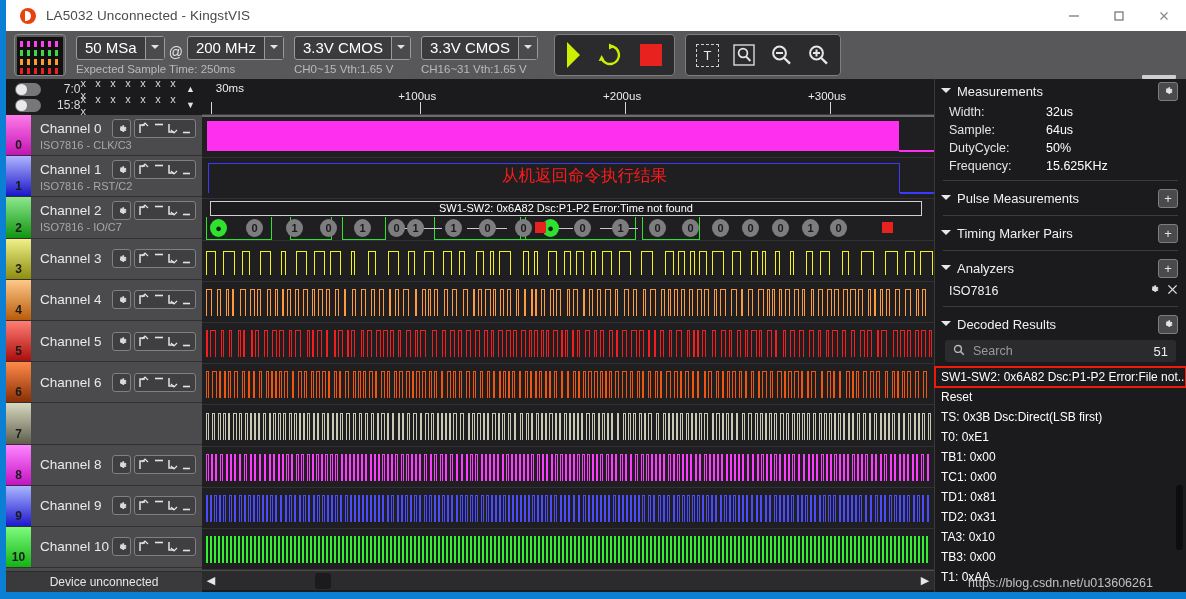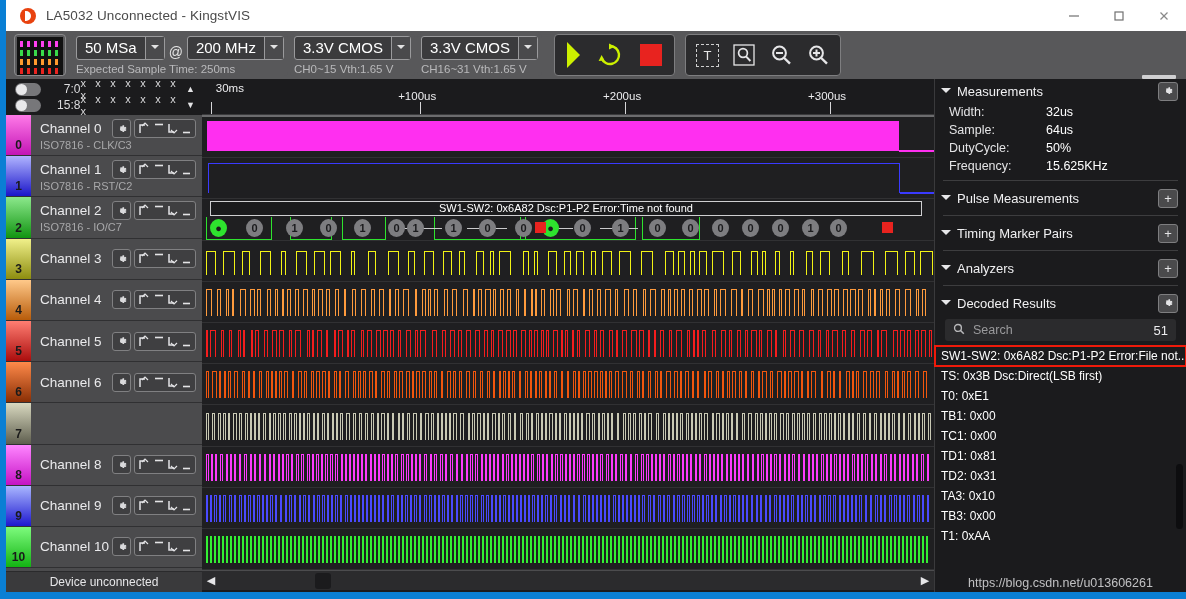--- a/index.html
+++ b/index.html
@@ -671,20 +671,21 @@
           <div class="wrow">
             <div class="wpad">
               <div style="position:absolute;left:5px;top:4px;width:692px;height:30px;background:#ff2ff0;"></div>
               <div style="position:absolute;left:697px;top:33px;width:35px;height:2px;background:#ff2ff0;"></div>
             </div>
           </div>
           <div class="wrow">
             <div class="wpad">
               <div style="position:absolute;left:6px;top:5px;width:692px;height:30px;border:1.5px solid #3a3aff;border-bottom:none;"></div>
               <div style="position:absolute;left:698px;top:34px;width:34px;height:1.5px;background:#3a3aff;"></div>
+              <div class="cn-annot">从机返回命令执行结果</div>
             </div>
           </div>
           <div class="wrow">
             <div class="wpad">
               <div class="annot-bar">SW1-SW2: 0x6A82 Dsc:P1-P2 Error:Time not found</div>
               <div class="bitrow">
                 <div class="frm" style="left:4px;width:66px;"></div>
                 <div class="frm" style="left:88px;width:42px;"></div>
                 <div class="frm" style="left:140px;width:44px;"></div>
                 <div class="frm" style="left:232px;width:92px;"></div>
@@ -1793,20 +1794,34 @@
         <div class="sec-title">Timing Marker Pairs</div>
         <div class="sq-btn">+</div>
       </div>
 
       <div class="hr"></div>
       <div class="sec-head">
         <i class="tri"></i>
         <div class="sec-title">Analyzers</div>
         <div class="sq-btn">+</div>
       </div>
+      <div class="anz-row">
+        <div class="anz-name">ISO7816</div>
+        <div class="anz-ic">
+          <svg width="12" height="12" viewBox="0 0 16 16" fill="currentColor">
+              <path d="M8 5.2A2.8 2.8 0 1 0 8 10.8 2.8 2.8 0 0 0 8 5.2zm0 4.3A1.5 1.5 0 1 1 8 6.5a1.5 1.5 0 0 1 0 3zM14 9.1l-1.1-.6a5 5 0 0 0 0-1l1.1-.6-1-1.8-1.2.5a5 5 0 0 0-.9-.5L10.8 3H8.7l-.2 1.2a5 5 0 0 0-.9.4L6.4 4.1l-1 1.8 1 .7a5 5 0 0 0 0 1L5.3 8.9l1 1.8 1.3-.5a5 5 0 0 0 .9.5l.2 1.3h2.1l.2-1.3a5 5 0 0 0 .9-.5l1.2.5z"></path>
+            </svg>
+        </div>
+        <div class="anz-ic">
+          <svg width="11" height="11" viewBox="0 0 12 12">
+              <line x1="1.5" y1="1.5" x2="10.5" y2="10.5" stroke="#dcdcde" stroke-width="1.5"></line>
+              <line x1="10.5" y1="1.5" x2="1.5" y2="10.5" stroke="#dcdcde" stroke-width="1.5"></line>
+            </svg>
+        </div>
+      </div>
 
       <div class="hr"></div>
       <div class="sec-head">
         <i class="tri"></i>
         <div class="sec-title">Decoded Results</div>
         <div class="sq-btn">
           <svg width="12" height="12" viewBox="0 0 16 16" fill="currentColor">
               <path d="M8 5.2A2.8 2.8 0 1 0 8 10.8 2.8 2.8 0 0 0 8 5.2zm0 4.3A1.5 1.5 0 1 1 8 6.5a1.5 1.5 0 0 1 0 3zM14 9.1l-1.1-.6a5 5 0 0 0 0-1l1.1-.6-1-1.8-1.2.5a5 5 0 0 0-.9-.5L10.8 3H8.7l-.2 1.2a5 5 0 0 0-.9.4L6.4 4.1l-1 1.8 1 .7a5 5 0 0 0 0 1L5.3 8.9l1 1.8 1.3-.5a5 5 0 0 0 .9.5l.2 1.3h2.1l.2-1.3a5 5 0 0 0 .9-.5l1.2.5z"></path>
             </svg>
         </div>
@@ -1819,20 +1834,21 @@
               <line x1="8.8" y1="8.8" x2="12.6" y2="12.6" stroke="#b9b9bb" stroke-width="1.8"></line>
             </svg>
         </div>
         <div class="s-ph">Search</div>
         <div class="s-cnt">51</div>
       </div>
 
       <div class="dlist">
         <div id="d-items">
             <div class="ditem hl">SW1-SW2: 0x6A82 Dsc:P1-P2 Error:File not...</div>
+            <div class="ditem">Reset</div>
             <div class="ditem">TS: 0x3B Dsc:Direct(LSB first)</div>
             <div class="ditem">T0: 0xE1</div>
             <div class="ditem">TB1: 0x00</div>
             <div class="ditem">TC1: 0x00</div>
             <div class="ditem">TD1: 0x81</div>
             <div class="ditem">TD2: 0x31</div>
             <div class="ditem">TA3: 0x10</div>
             <div class="ditem">TB3: 0x00</div>
             <div class="ditem">T1: 0xAA</div>
           </div>

